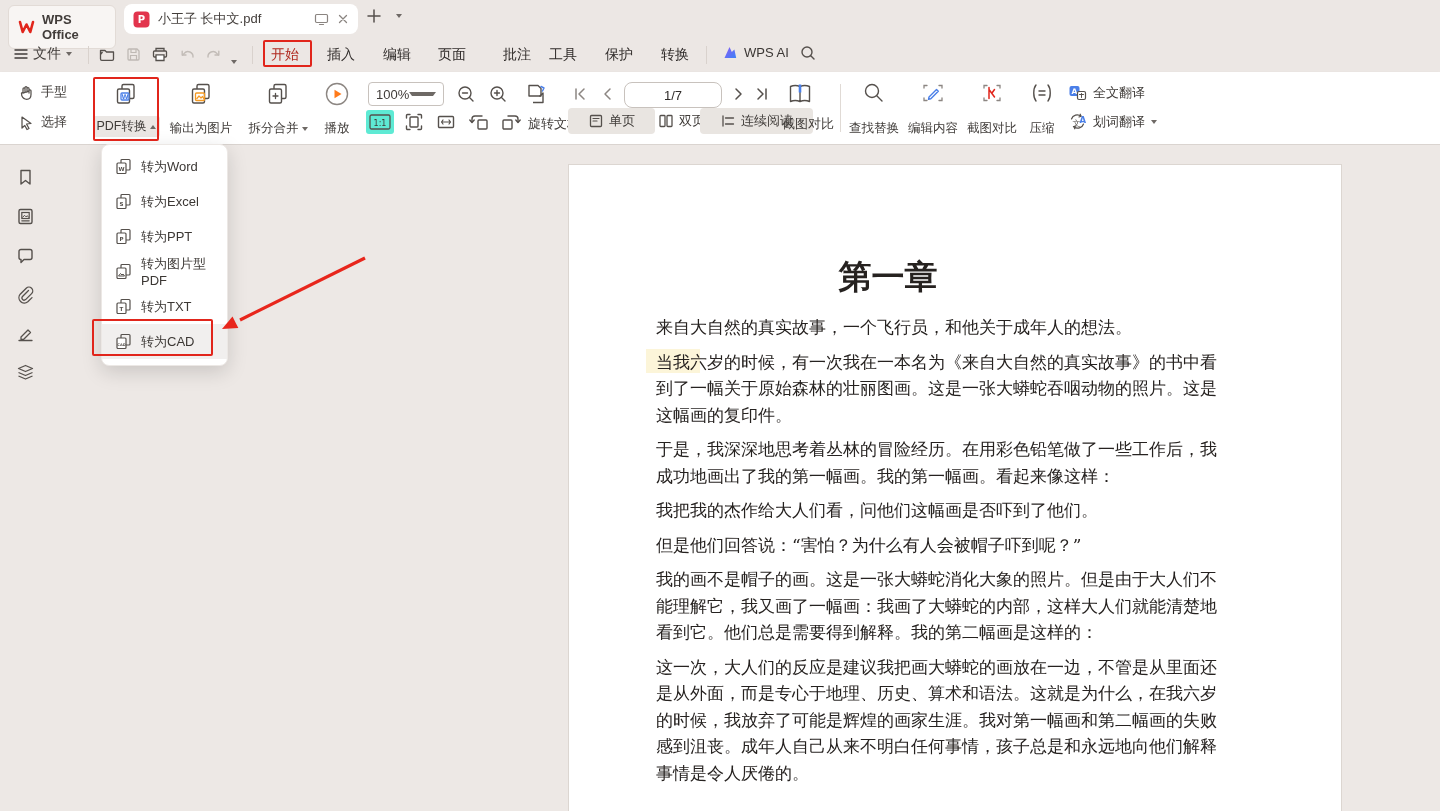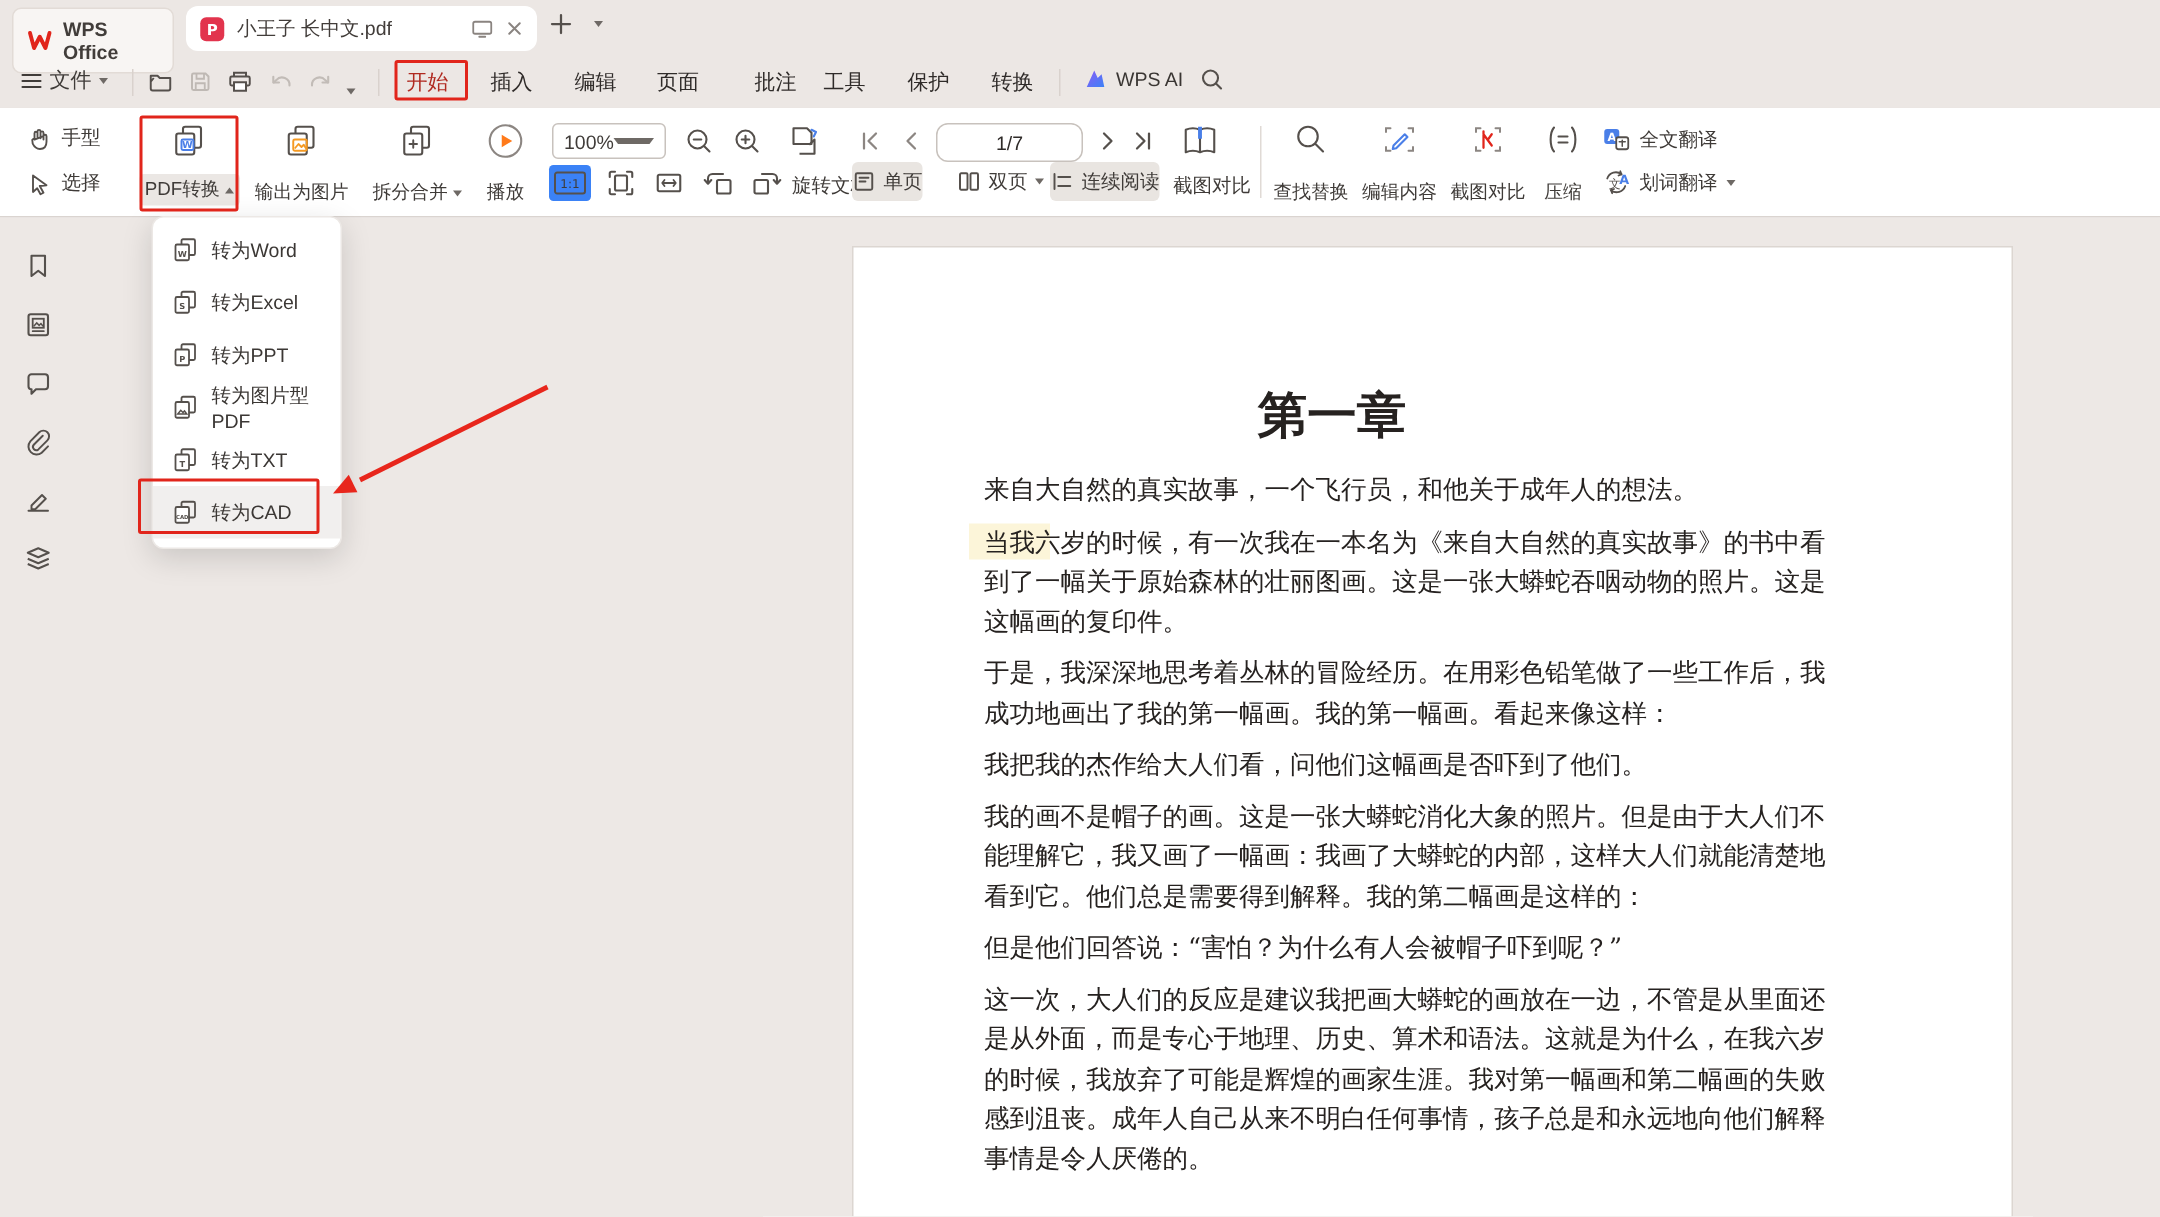--- a/index.html
+++ b/index.html
@@ -30,21 +30,21 @@
 
   
   .toolbar { position:absolute; left:0; top:72px; width:100%; height:73px; background:#ffffff; border-bottom:1px solid #dad4d0; box-shadow:0 1px 3px rgba(0,0,0,.05); }
   .tool-abs { position:absolute; }
   .hs-row { position:absolute; left:18px; display:flex; align-items:center; gap:6px; font-size:13px; color:#3f3b38; }
   .vbtn { position:absolute; top:9px; height:56px; display:flex; flex-direction:column; align-items:center; justify-content:space-between; }
   .vbtn .lbl { font-size:12.5px; color:#3f3b38; white-space:nowrap; display:flex; align-items:center; gap:3px; }
   .combo { position:absolute; left:368px; top:10px; width:76px; height:24px; border:1px solid #c8c2bd; border-radius:4px; background:#fff; display:flex; align-items:center; font-size:13px; padding:0 7px; }
   .combo span { flex:1; }
   .pagebox { position:absolute; left:624px; top:10px; width:98px; height:26px; border:1px solid #c8c2bd; border-radius:8px; background:#fff; display:flex; align-items:center; justify-content:center; font-size:13px; color:#2f2b29; }
-  .pill { position:absolute; top:36px; height:26px; display:flex; align-items:center; gap:5px; padding:0 0; border-radius:4px; font-size:13px; color:#3f3b38; }
+  .pill { position:absolute; top:36px; height:26px; display:flex; align-items:center; gap:5px; padding:0 20px; border-radius:4px; font-size:13px; color:#3f3b38; }
   .pill.sel { background:#e9e5e1; }
   .rlabel { position:absolute; font-size:13px; color:#3f3b38; white-space:nowrap; }
   .chev-down { width:0; height:0; border-left:3.5px solid transparent; border-right:3.5px solid transparent; border-top:4.5px solid #6e6965; display:inline-block; }
   .chev-up { width:0; height:0; border-left:3.5px solid transparent; border-right:3.5px solid transparent; border-bottom:4.5px solid #6e6965; display:inline-block; }
   .tdiv { position:absolute; left:840px; top:12px; width:1px; height:48px; background:#e0dad5; }
   .hrow { position:absolute; display:flex; align-items:center; gap:6px; font-size:13px; color:#3f3b38; }
 
   
   .content { position:absolute; left:0; top:145px; width:100%; height:666px; background:#ede8e5; overflow:hidden; }
   .side-ic { position:absolute; left:16px; }
@@ -298,21 +298,21 @@
           <path d="M4 3l5 5-5 5M12 3v10" fill="none" stroke="#55504c" stroke-width="1.5" stroke-linecap="round" stroke-linejoin="round"></path>
         </svg>
     </span>
     <span class="tool-abs ic" style="left:786px; top:8px;">
       <svg width="28" height="28" viewBox="0 0 28 28">
           <path d="M4.5 6.5c3-1.3 6.5-1.3 9.5 0 3-1.3 6.5-1.3 9.5 0v15c-3-1.3-6.5-1.3-9.5 0-3-1.3-6.5-1.3-9.5 0zM14 6.5v15" fill="none" stroke="#55504c" stroke-width="1.4" stroke-linejoin="round"></path>
           <rect x="12.7" y="4.5" width="2.6" height="8" fill="#4a7fe8"></rect>
         </svg>
     </span>
 
-    <span class="tool-abs ic" style="left:366px; top:38px; width:28px; height:24px; background:#3b82f6; border-radius:3px;">
+    <span class="tool-abs ic" style="left:366px; top:38px; width:28px; height:24px; background:#5eead4; border-radius:3px;">
       <svg width="22" height="16" viewBox="0 0 22 16">
           <rect x="1" y="1" width="20" height="14" rx="1.5" fill="none" stroke="#55504c" stroke-width="1.3"></rect>
           <text x="11" y="11.5" text-anchor="middle" font-size="8" fill="#3f3b38" font-family="DejaVu Sans,sans-serif">1:1</text>
         </svg>
     </span>
     <span class="tool-abs ic" style="left:404px; top:40px;">
       <svg width="20" height="20" viewBox="0 0 20 20">
           <path d="M6 2.5H3.5a1 1 0 00-1 1V6M14 2.5h2.5a1 1 0 011 1V6M6 17.5H3.5a1 1 0 01-1-1V14M14 17.5h2.5a1 1 0 001-1V14" fill="none" stroke="#55504c" stroke-width="1.4" stroke-linecap="round"></path>
           <rect x="6" y="5" width="8" height="10" rx="1" fill="none" stroke="#55504c" stroke-width="1.4"></rect>
         </svg>
@@ -472,22 +472,22 @@
     </span>
 
     <div class="page">
       <div class="hl"></div>
       <div class="doc-text">
         <div class="chapter">第一章</div>
         <p>来自大自然的真实故事，一个飞行员，和他关于成年人的想法。</p>
         <p>当我六岁的时候，有一次我在一本名为《来自大自然的真实故事》的书中看到了一幅关于原始森林的壮丽图画。这是一张大蟒蛇吞咽动物的照片。这是这幅画的复印件。</p>
         <p>于是，我深深地思考着丛林的冒险经历。在用彩色铅笔做了一些工作后，我成功地画出了我的第一幅画。我的第一幅画。看起来像这样：</p>
         <p>我把我的杰作给大人们看，问他们这幅画是否吓到了他们。</p>
+        <p>但是他们回答说：“害怕？为什么有人会被帽子吓到呢？”</p>
         <p>我的画不是帽子的画。这是一张大蟒蛇消化大象的照片。但是由于大人们不能理解它，我又画了一幅画：我画了大蟒蛇的内部，这样大人们就能清楚地看到它。他们总是需要得到解释。我的第二幅画是这样的：</p>
-        <p>但是他们回答说：“害怕？为什么有人会被帽子吓到呢？”</p>
         <p>这一次，大人们的反应是建议我把画大蟒蛇的画放在一边，不管是从里面还是从外面，而是专心于地理、历史、算术和语法。这就是为什么，在我六岁的时候，我放弃了可能是辉煌的画家生涯。我对第一幅画和第二幅画的失败感到沮丧。成年人自己从来不明白任何事情，孩子总是和永远地向他们解释事情是令人厌倦的。</p>
       </div>
     </div>
   </div>
 
   <div class="dropdown">
     <div class="ditem">
       <span class="ic">
         <svg width="17" height="17" viewBox="0 0 17 17">
             <rect x="6" y="1.5" width="9" height="10.5" rx="1" fill="none" stroke="#55504c" stroke-width="1.2"></rect>

